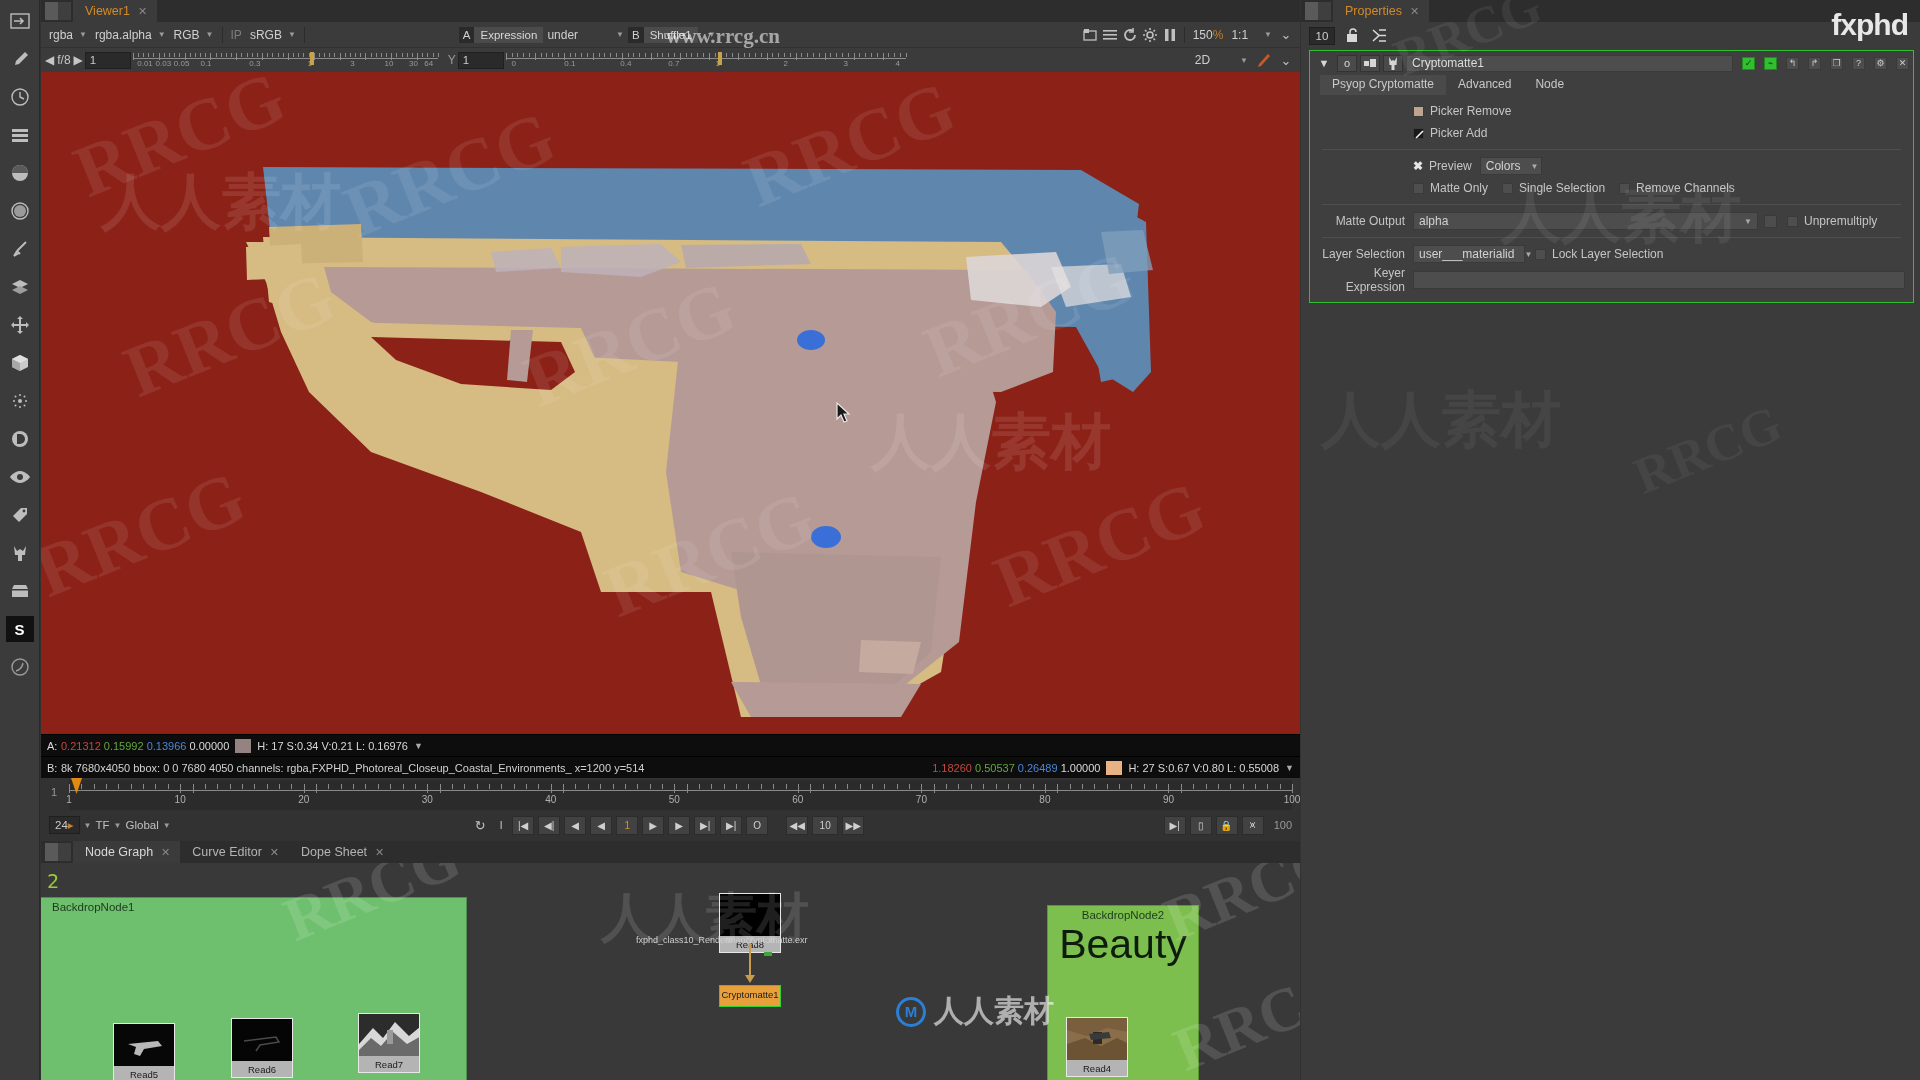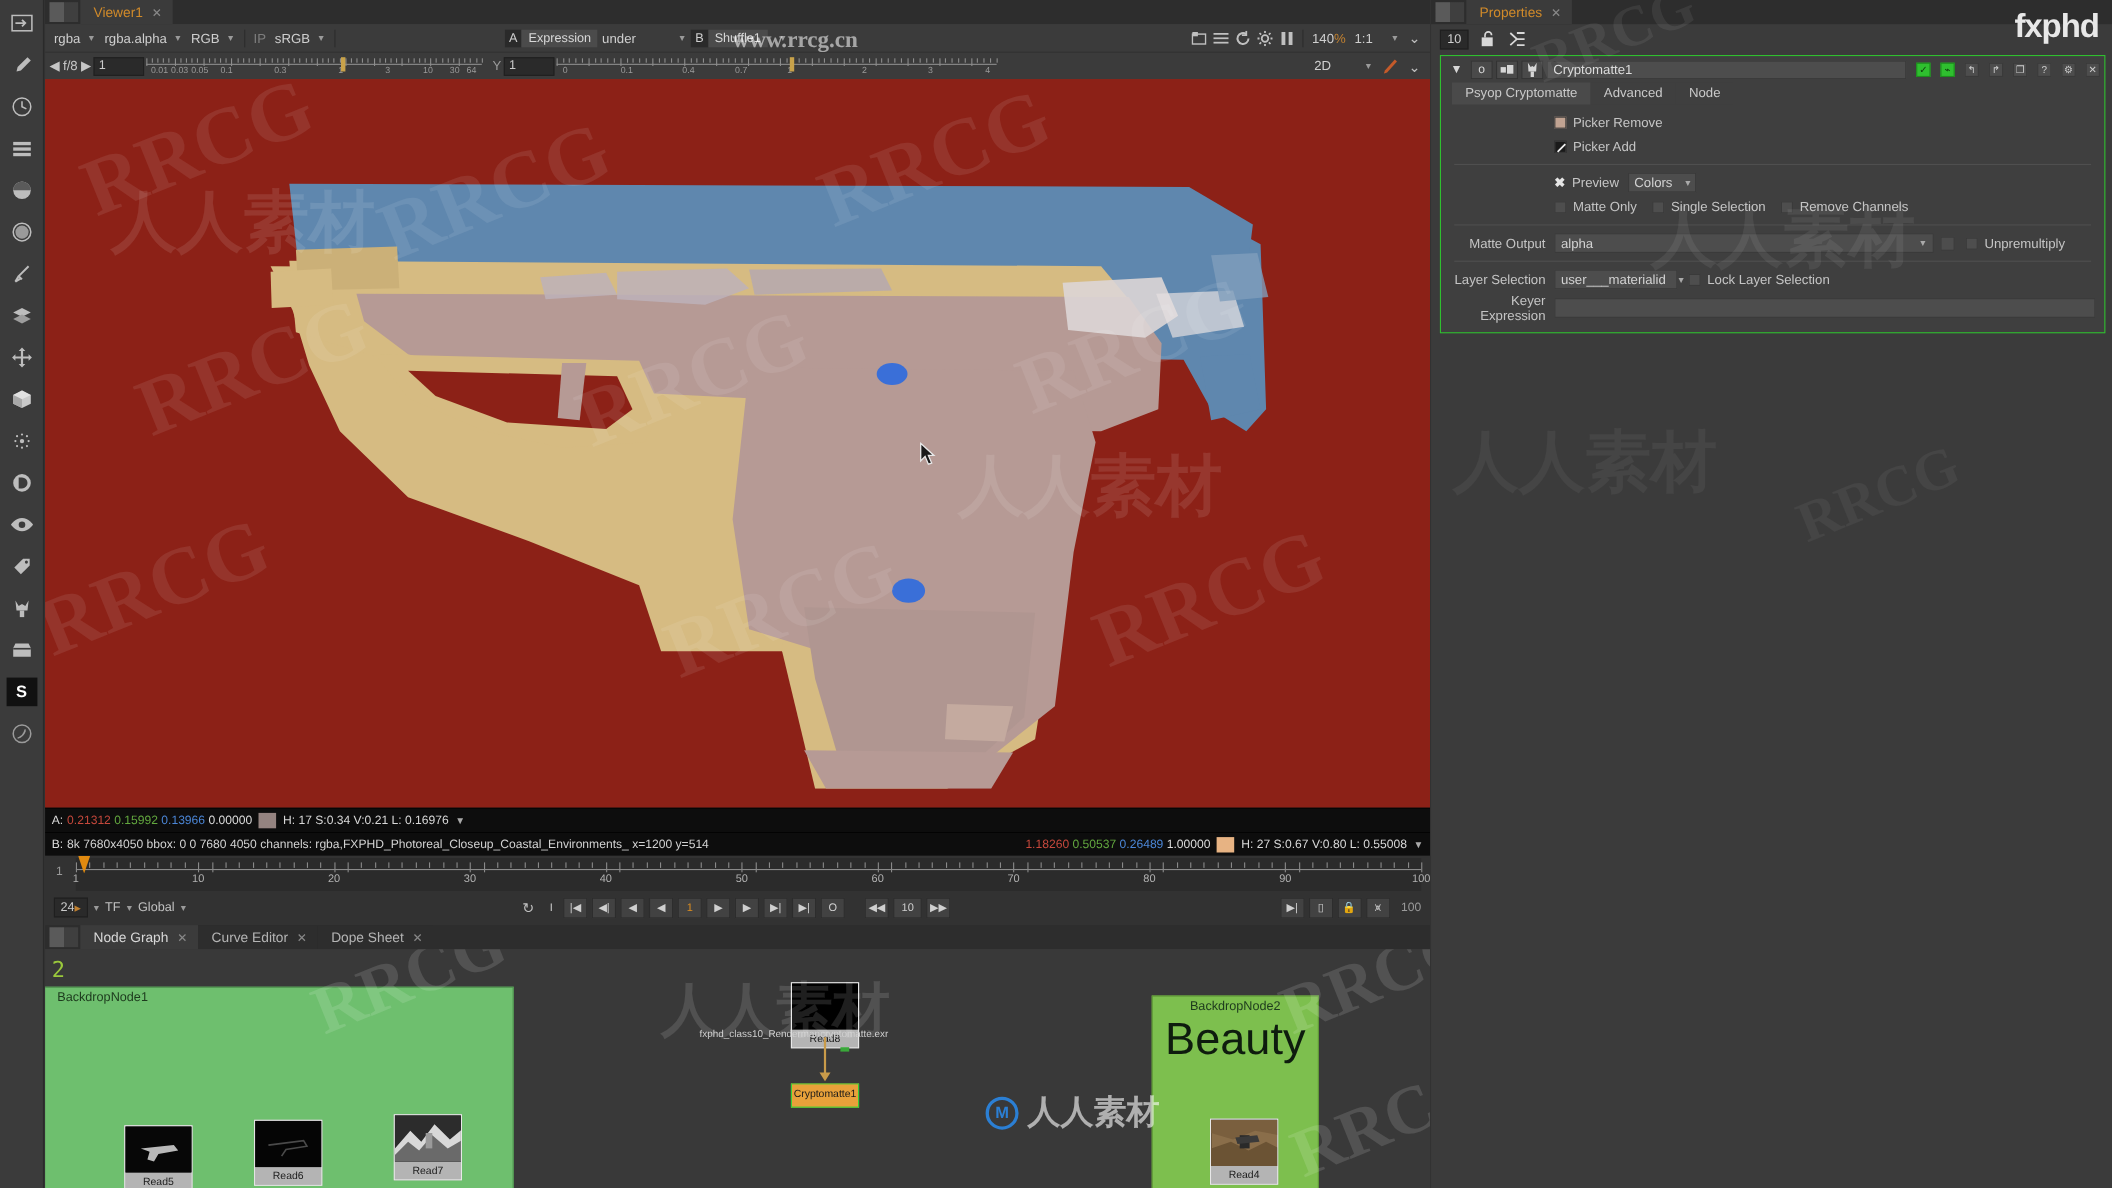--- a/index.html
+++ b/index.html
@@ -383,21 +383,21 @@
           </svg>
       </div>
       <div class="icbtn">
         <svg width="12" height="12" viewBox="0 0 12 12">
             <rect x="1" y="0" width="3.5" height="12" fill="#c0c0c0"></rect>
             <rect x="7.5" y="0" width="3.5" height="12" fill="#c0c0c0"></rect>
           </svg>
       </div>
       <div class="sep"></div>
       <div class="combo">
-          <span>140</span>
+          <span>150</span>
           <span style="color:#c08030">%</span>
         </div>
       <div class="combo">
           <span>1:1</span>
           <span class="arr" style="margin-left:16px">▼</span>
         </div>
       <div class="icbtn">⌄</div>
       <div class="rrcg-url" style="left:625px; top:2px;">www.rrcg.cn</div>
     </div>
 
@@ -895,21 +895,21 @@
       <div class="arrow" style="left:708px; top:80px; height:36px;"></div>
       <div class="arrowhead" style="left:704px; top:112px;"></div>
       <div class="node crypto" style="left:678px; top:122px; height:22px;">
         <div class="nname" style="background:#e8a13a;">Cryptomatte1</div>
       </div>
 
       <div class="backdrop" style="left:1006px; top:42px; width:152px; height:200px; background:#7dbf4e; border-color:#5e9636;">
         <div class="bd-title" style="text-align:center;padding-left:0;">BackdropNode2</div>
         <div class="bd-label" style="font-size:41px; text-align:center;">Beauty</div>
       </div>
-      <div class="node" style="left:1059px; top:154px;text-align:right;">
+      <div class="node" style="left:1025px; top:154px;text-align:right;">
         <div class="thumb">
           <svg width="62" height="42" viewBox="0 0 62 42">
               <rect width="62" height="42" fill="#8a6e4a"></rect>
               <path d="M0 0 L62 0 L62 14 L40 10 L20 18 L0 12z" fill="#7a5f3e"></path>
               <path d="M0 26 L18 20 L34 28 L50 20 L62 26 L62 42 L0 42z" fill="#6b5334"></path>
               <rect x="26" y="14" width="9" height="12" fill="#2a2a2a"></rect>
               <path d="M22 16 L42 14 L44 20 L24 22z" fill="#3a3a3a"></path>
             </svg>
         </div>
         <div class="nname">Read4</div>

